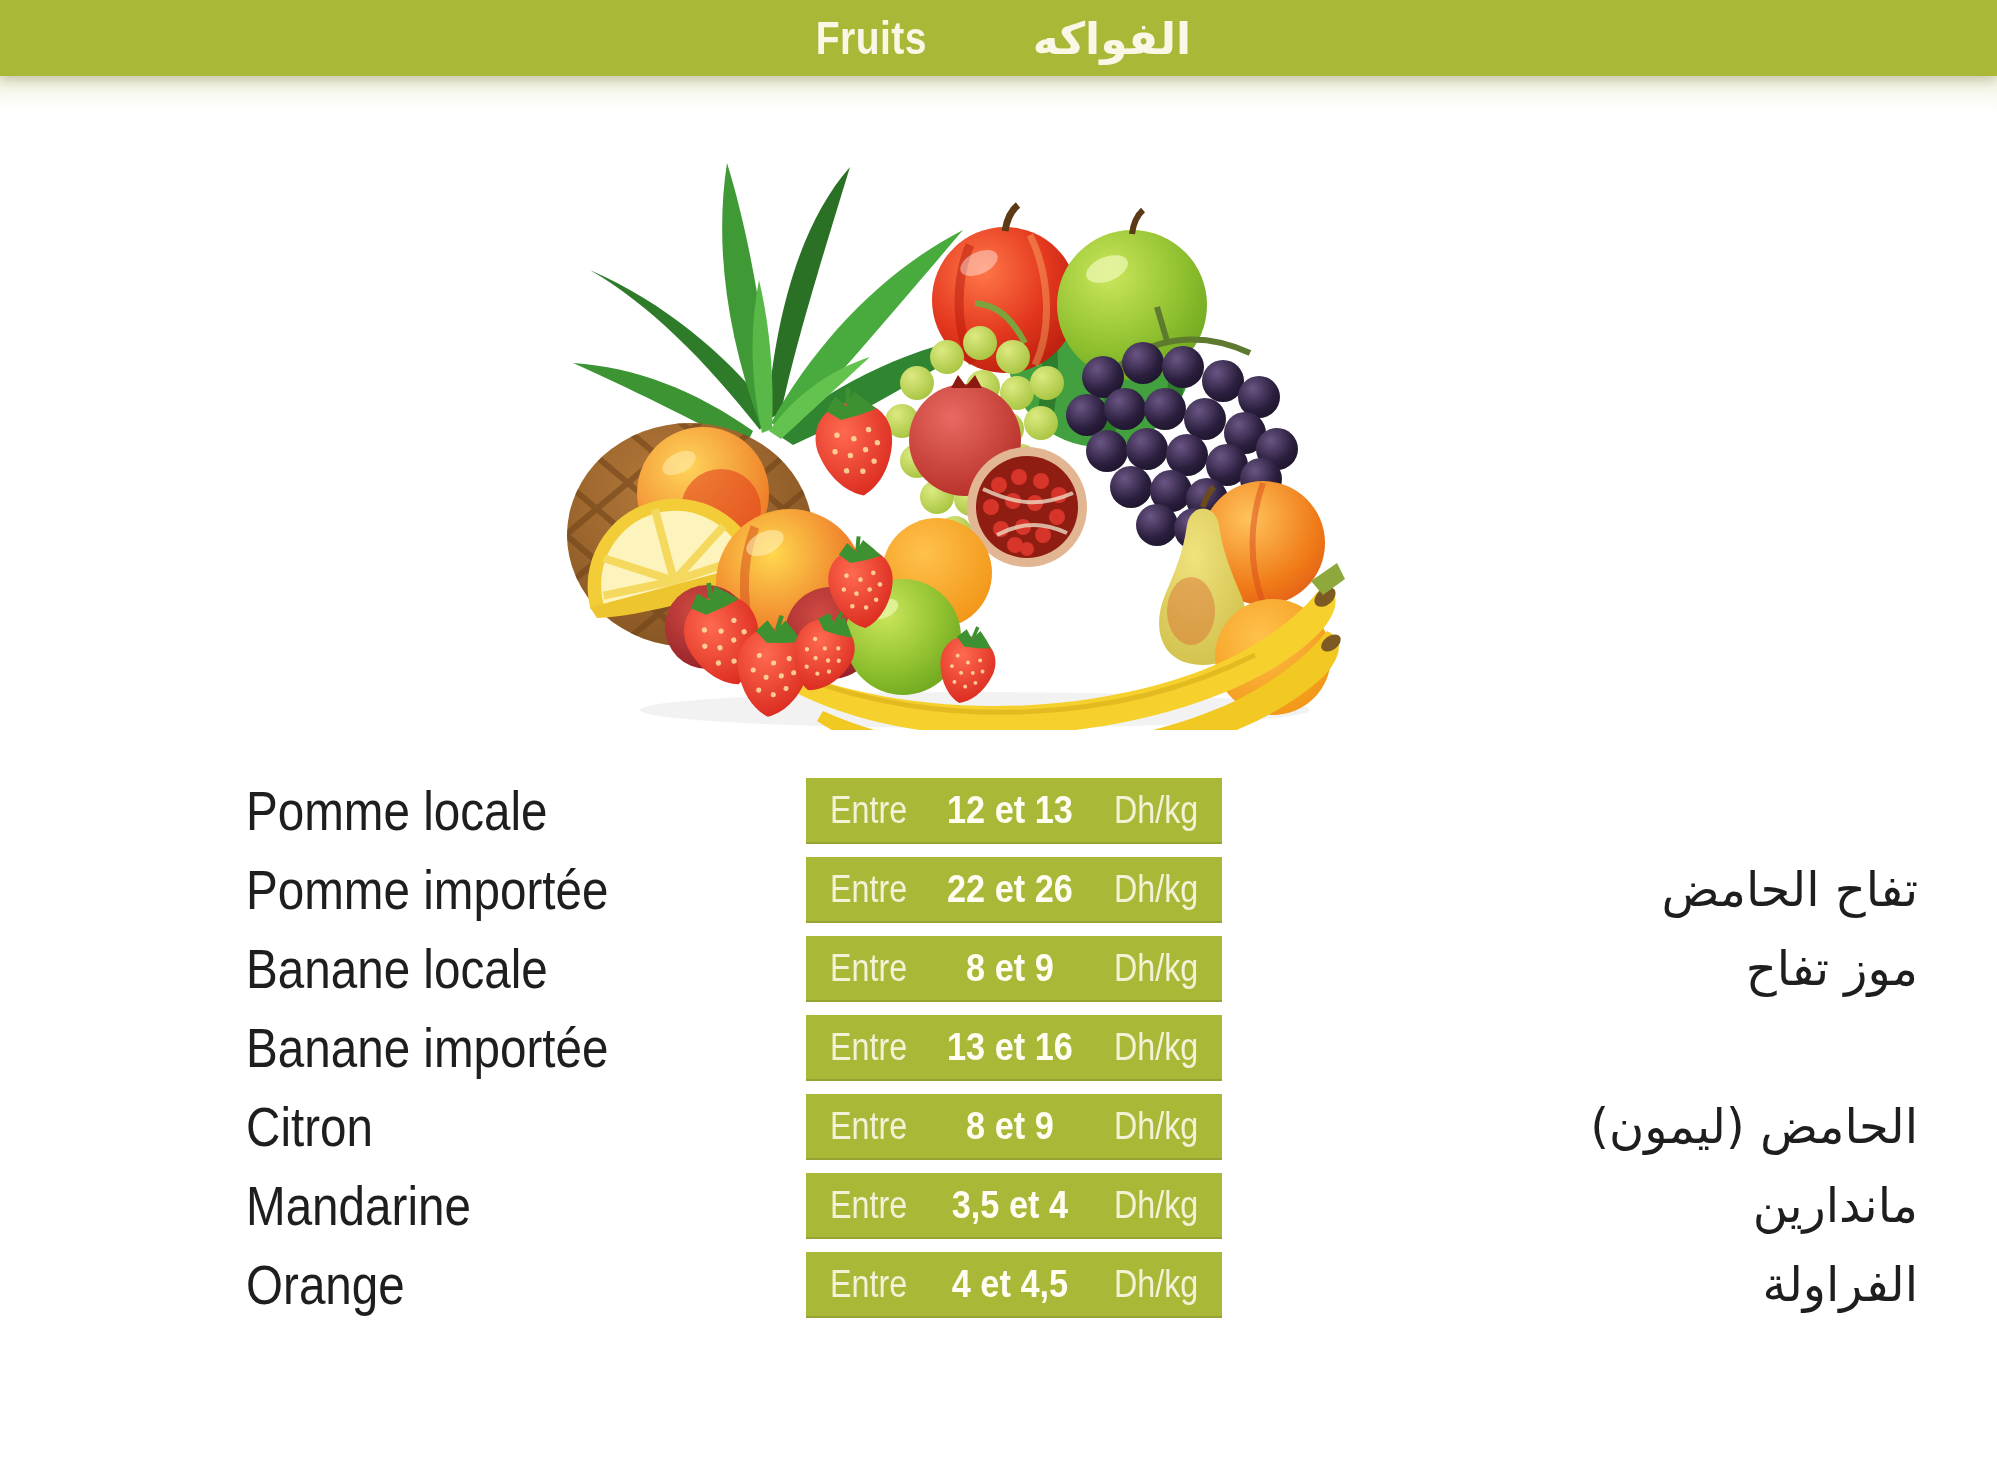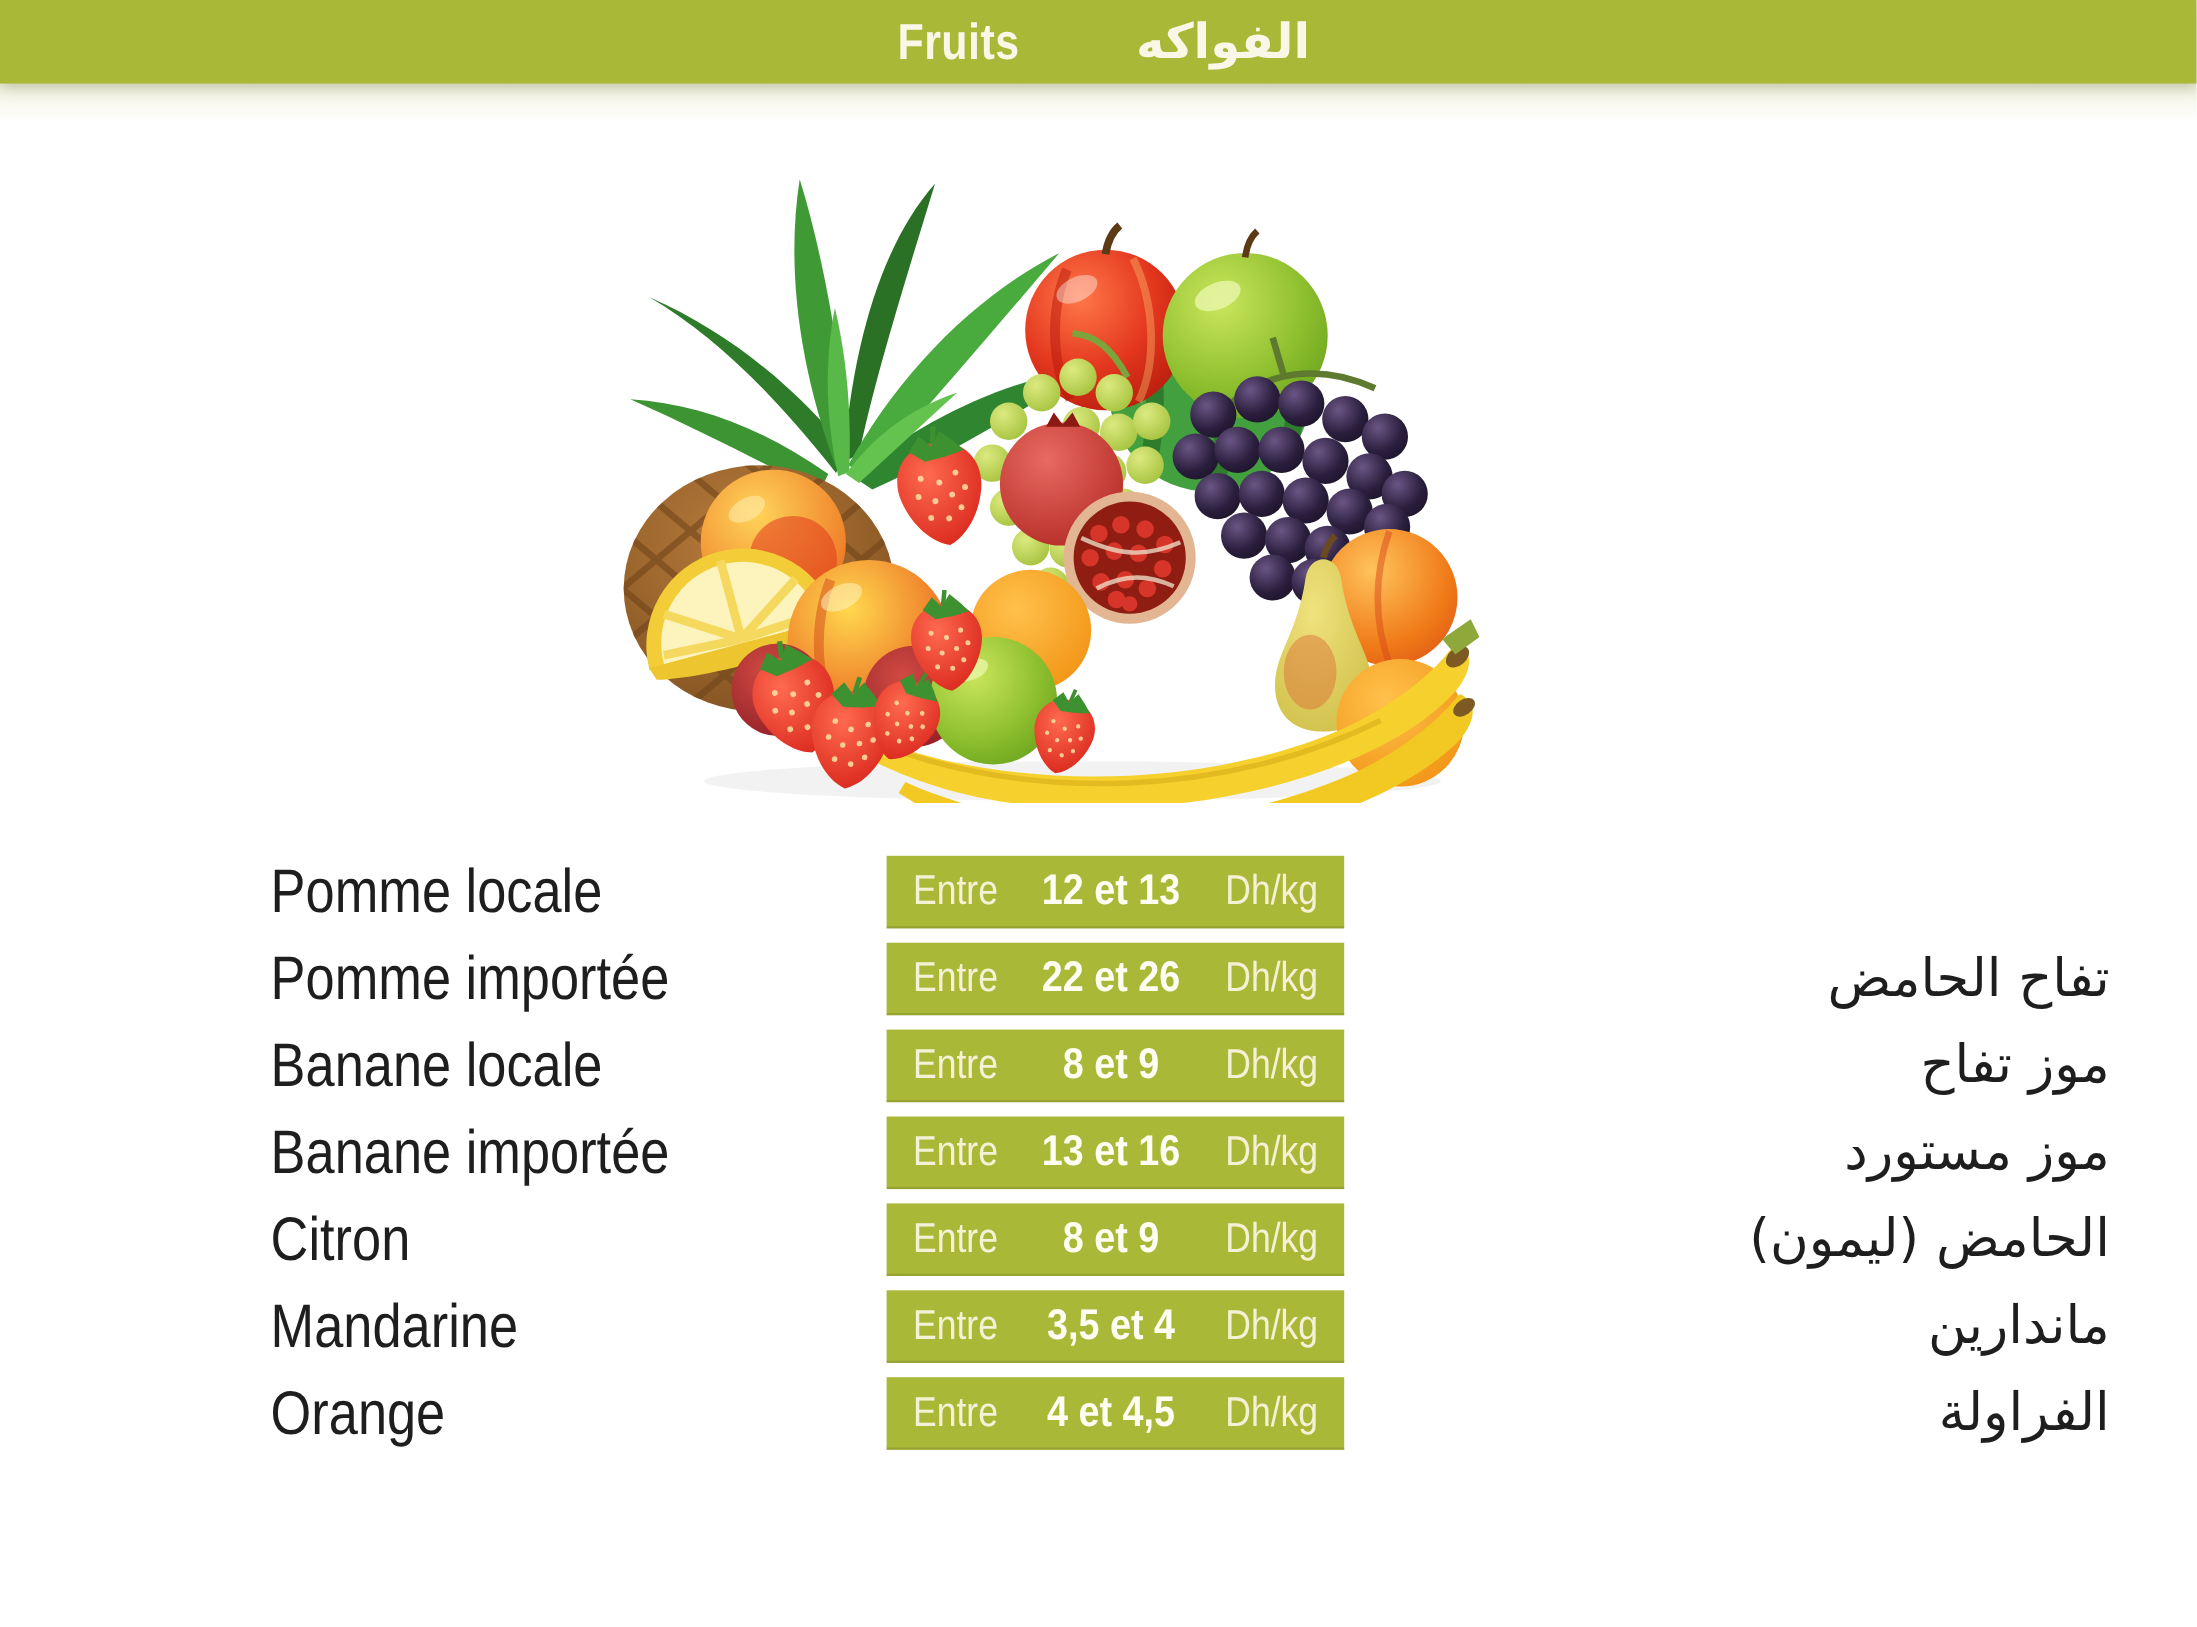--- a/index.html
+++ b/index.html
@@ -363,21 +363,20 @@
     <span class="ar-label">موز تفاح</span>
   </div>
 
   <div class="row">
     <span class="fr-label">Banane importée</span>
     <div class="badge">
       <span class="b-pre">Entre</span>
       <span class="b-range">13 et 16</span>
       <span class="b-unit">Dh/kg</span>
     </div>
-    <span class="ar-label">موز مستورد</span>
   </div>
 
   <div class="row">
     <span class="fr-label">Citron</span>
     <div class="badge">
       <span class="b-pre">Entre</span>
       <span class="b-range">8 et 9</span>
       <span class="b-unit">Dh/kg</span>
     </div>
     <span class="ar-label">الحامض (ليمون)</span>

